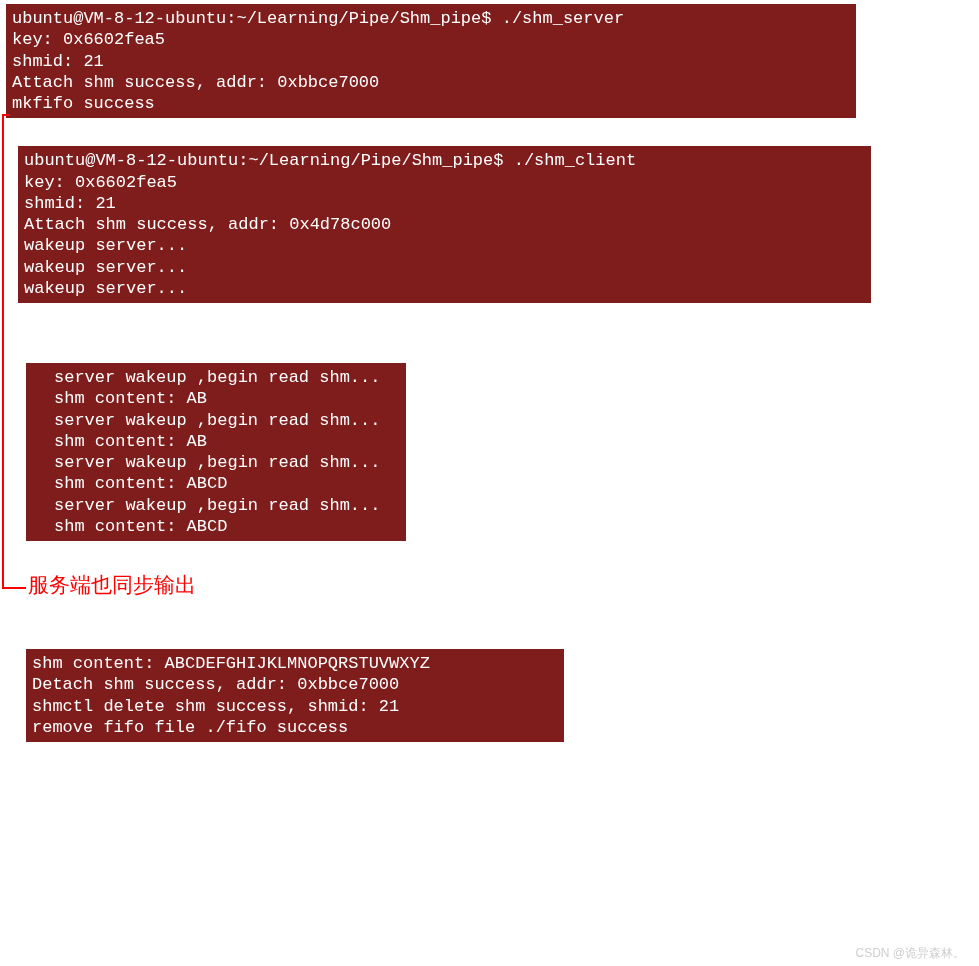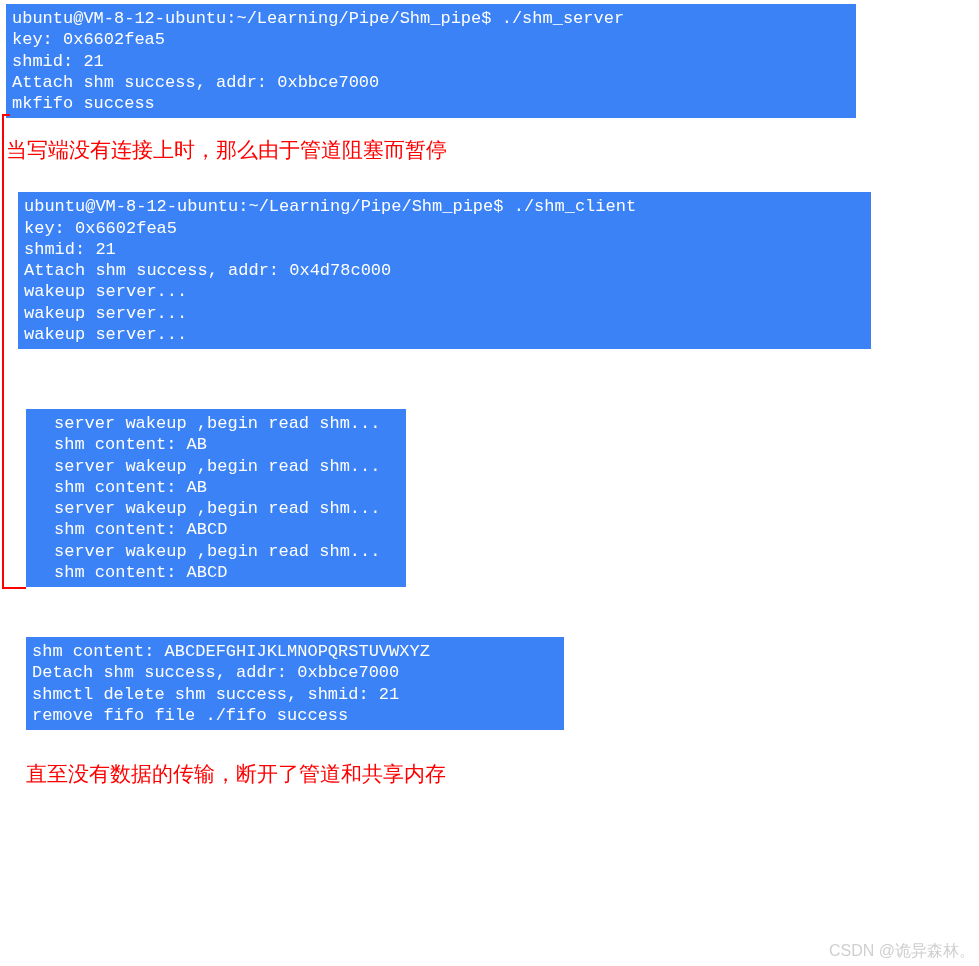--- a/index.html
+++ b/index.html
@@ -4,21 +4,21 @@
 <style>
   body {
     margin: 0;
     padding: 0;
     background: #ffffff;
     font-family: Arial, "Microsoft YaHei", sans-serif;
     width: 979px;
     position: relative;
   }
   .terminal {
-    background: #3b82f6;
+    background: #7f1d1d;
     color: #ffffff;
     font-family: "Courier New", monospace;
     font-size: 17px;
     line-height: 1.25;
     white-space: pre;
     padding: 4px 6px;
     box-sizing: border-box;
   }
   .t1 { width: 850px; margin-left: 6px; margin-top: 4px; }
   .t2 { width: 853px; margin-left: 18px; margin-top: 28px; }
@@ -54,24 +54,24 @@
   .connector-h2 {
     position: absolute;
     left: 2px;
     top: 583px;
     width: 24px;
     height: 2px;
     background: #ff0000;
   }
   .watermark {
     position: absolute;
-    right: 4px;
+    right: 14px;
     bottom: 8px;
     color: #cfcfcf;
-    font-size: 16px;
+    font-size: 12px;
     font-family: "Microsoft YaHei", Arial, sans-serif;
   }
   .page-wrap {
     position: relative;
     width: 979px;
     height: 966px;
   }
 </style>
 </head>
 <body>
@@ -81,43 +81,42 @@
   <div class="connector"></div>
   <div class="connector-h1"></div>
   <div class="connector-h2"></div>
 
   <div class="terminal t1">ubuntu@VM-8-12-ubuntu:~/Learning/Pipe/Shm_pipe$ ./shm_server
 key: 0x6602fea5
 shmid: 21
 Attach shm success, addr: 0xbbce7000
 mkfifo success</div>
 
-  <div class="annotation a1">当写端没有连接上时，那么由于管道阻塞而暂停</div>
 
   <div class="terminal t2">ubuntu@VM-8-12-ubuntu:~/Learning/Pipe/Shm_pipe$ ./shm_client
 key: 0x6602fea5
 shmid: 21
 Attach shm success, addr: 0x4d78c000
 wakeup server...
 wakeup server...
 wakeup server...</div>
 
 
   <div class="terminal t3">server wakeup ,begin read shm...
 shm content: AB
 server wakeup ,begin read shm...
 shm content: AB
 server wakeup ,begin read shm...
 shm content: ABCD
 server wakeup ,begin read shm...
 shm content: ABCD</div>
 
+  <div class="annotation a3">服务端也同步输出</div>
 
   <div class="terminal t4">shm content: ABCDEFGHIJKLMNOPQRSTUVWXYZ
 Detach shm success, addr: 0xbbce7000
 shmctl delete shm success, shmid: 21
 remove fifo file ./fifo success</div>
 
-  <div class="annotation a4">直至没有数据的传输，断开了管道和共享内存</div>
 
   <div class="watermark">CSDN @诡异森林。</div>
 
 </div>
 
 </body></html>

